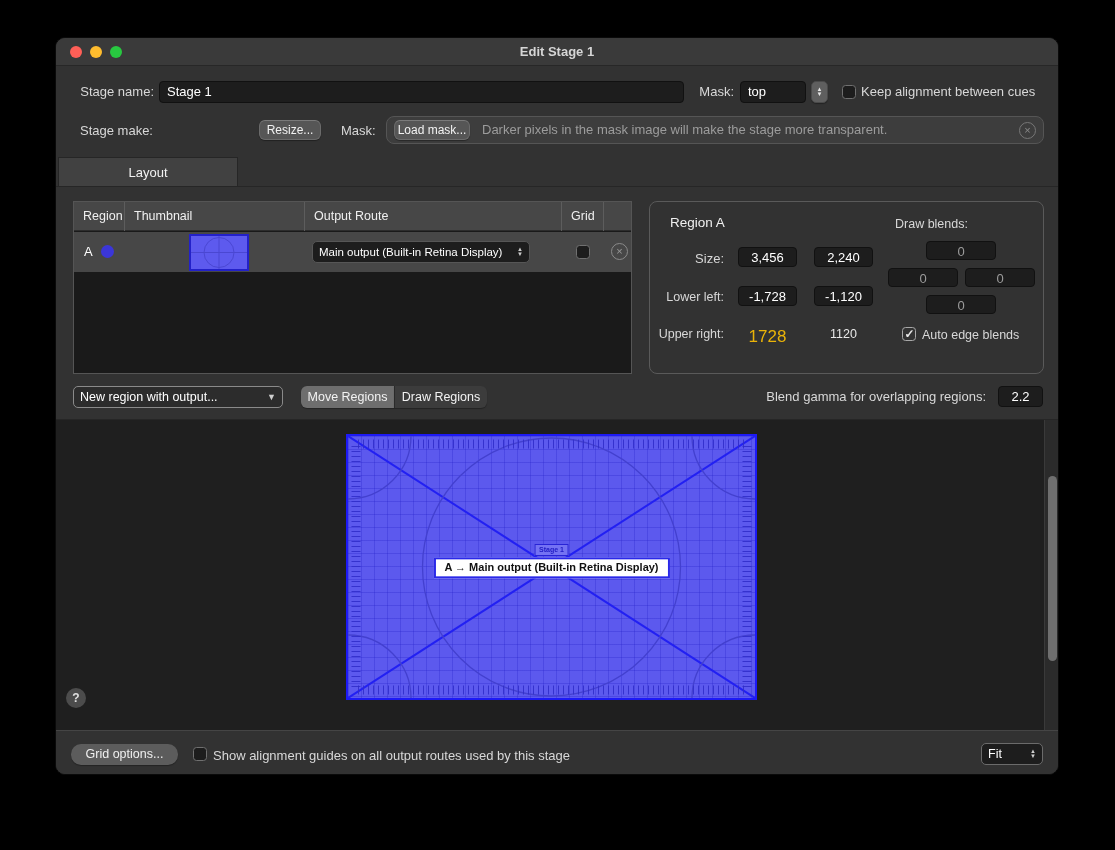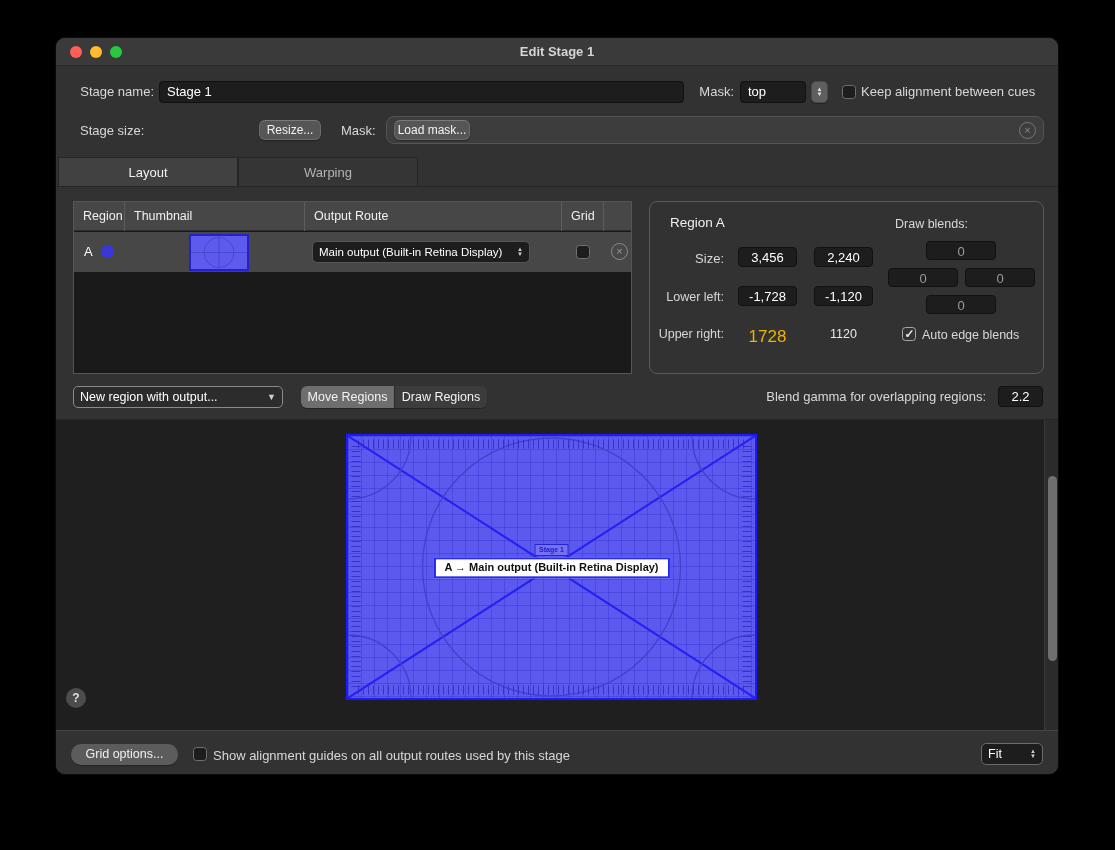--- a/index.html
+++ b/index.html
@@ -98,32 +98,32 @@
   <div class="abs label ralign" style="left:608px; top:46px; width:70px;">Mask:</div>
   <div class="abs field" style="left:684px; top:43px; width:66px; height:22px;">top</div>
   <div class="abs stepper" style="left:755px; top:43px; width:17px; height:22px;">
     <span>▲</span>
     <span>▼</span>
   </div>
   <span class="abs chk" style="left:786px; top:47px;"></span>
   <div class="abs label" style="left:805px; top:46px;">Keep alignment between cues</div>
 
   
-  <div class="abs label" style="left:24px; top:85px;">Stage size:</div>
+  <div class="abs label" style="left:24px; top:85px;">Stage make:</div>
   <div class="abs label" style="left:102px; top:85px; color:#f0f0f0;margin-top:42px;">3456 × 2240</div>
   <div class="abs btn" style="left:203px; top:82px; width:62px; height:20px;">Resize...</div>
   <div class="abs label" style="left:285px; top:85px;">Mask:</div>
   <div class="mask-bar">
     <div class="abs btn" style="left:7px; top:3px; width:76px; height:20px;">Load mask...</div>
+    <div class="abs" style="left:95px; top:5px; color:#9c9c9c; font-size:13px; white-space:nowrap;">Darker pixels in the mask image will make the stage more transparent.</div>
     <span class="abs circx" style="right:7px; top:4.5px; border-color:#777; color:#8a8a8a;">×</span>
   </div>
 
   
   <div class="tab active" style="left:2px; width:180px;"><span>Layout</span></div>
-  <div class="tab inactive" style="left:182px; width:180px;"><span>Warping</span></div>
   <div class="hline" style="top:148px;"></div>
 
   
   <div id="regions-table">
     <div id="table-header">
       <div class="th" style="left:0; width:51px;">Region</div>
       <div class="th" style="left:51px; width:180px;">Thumbnail</div>
       <div class="th" style="left:231px; width:257px;">Output Route</div>
       <div class="th" style="left:488px; width:42px;">Grid</div>
       <div class="th" style="left:530px; width:27px; border-right:none;"></div>

